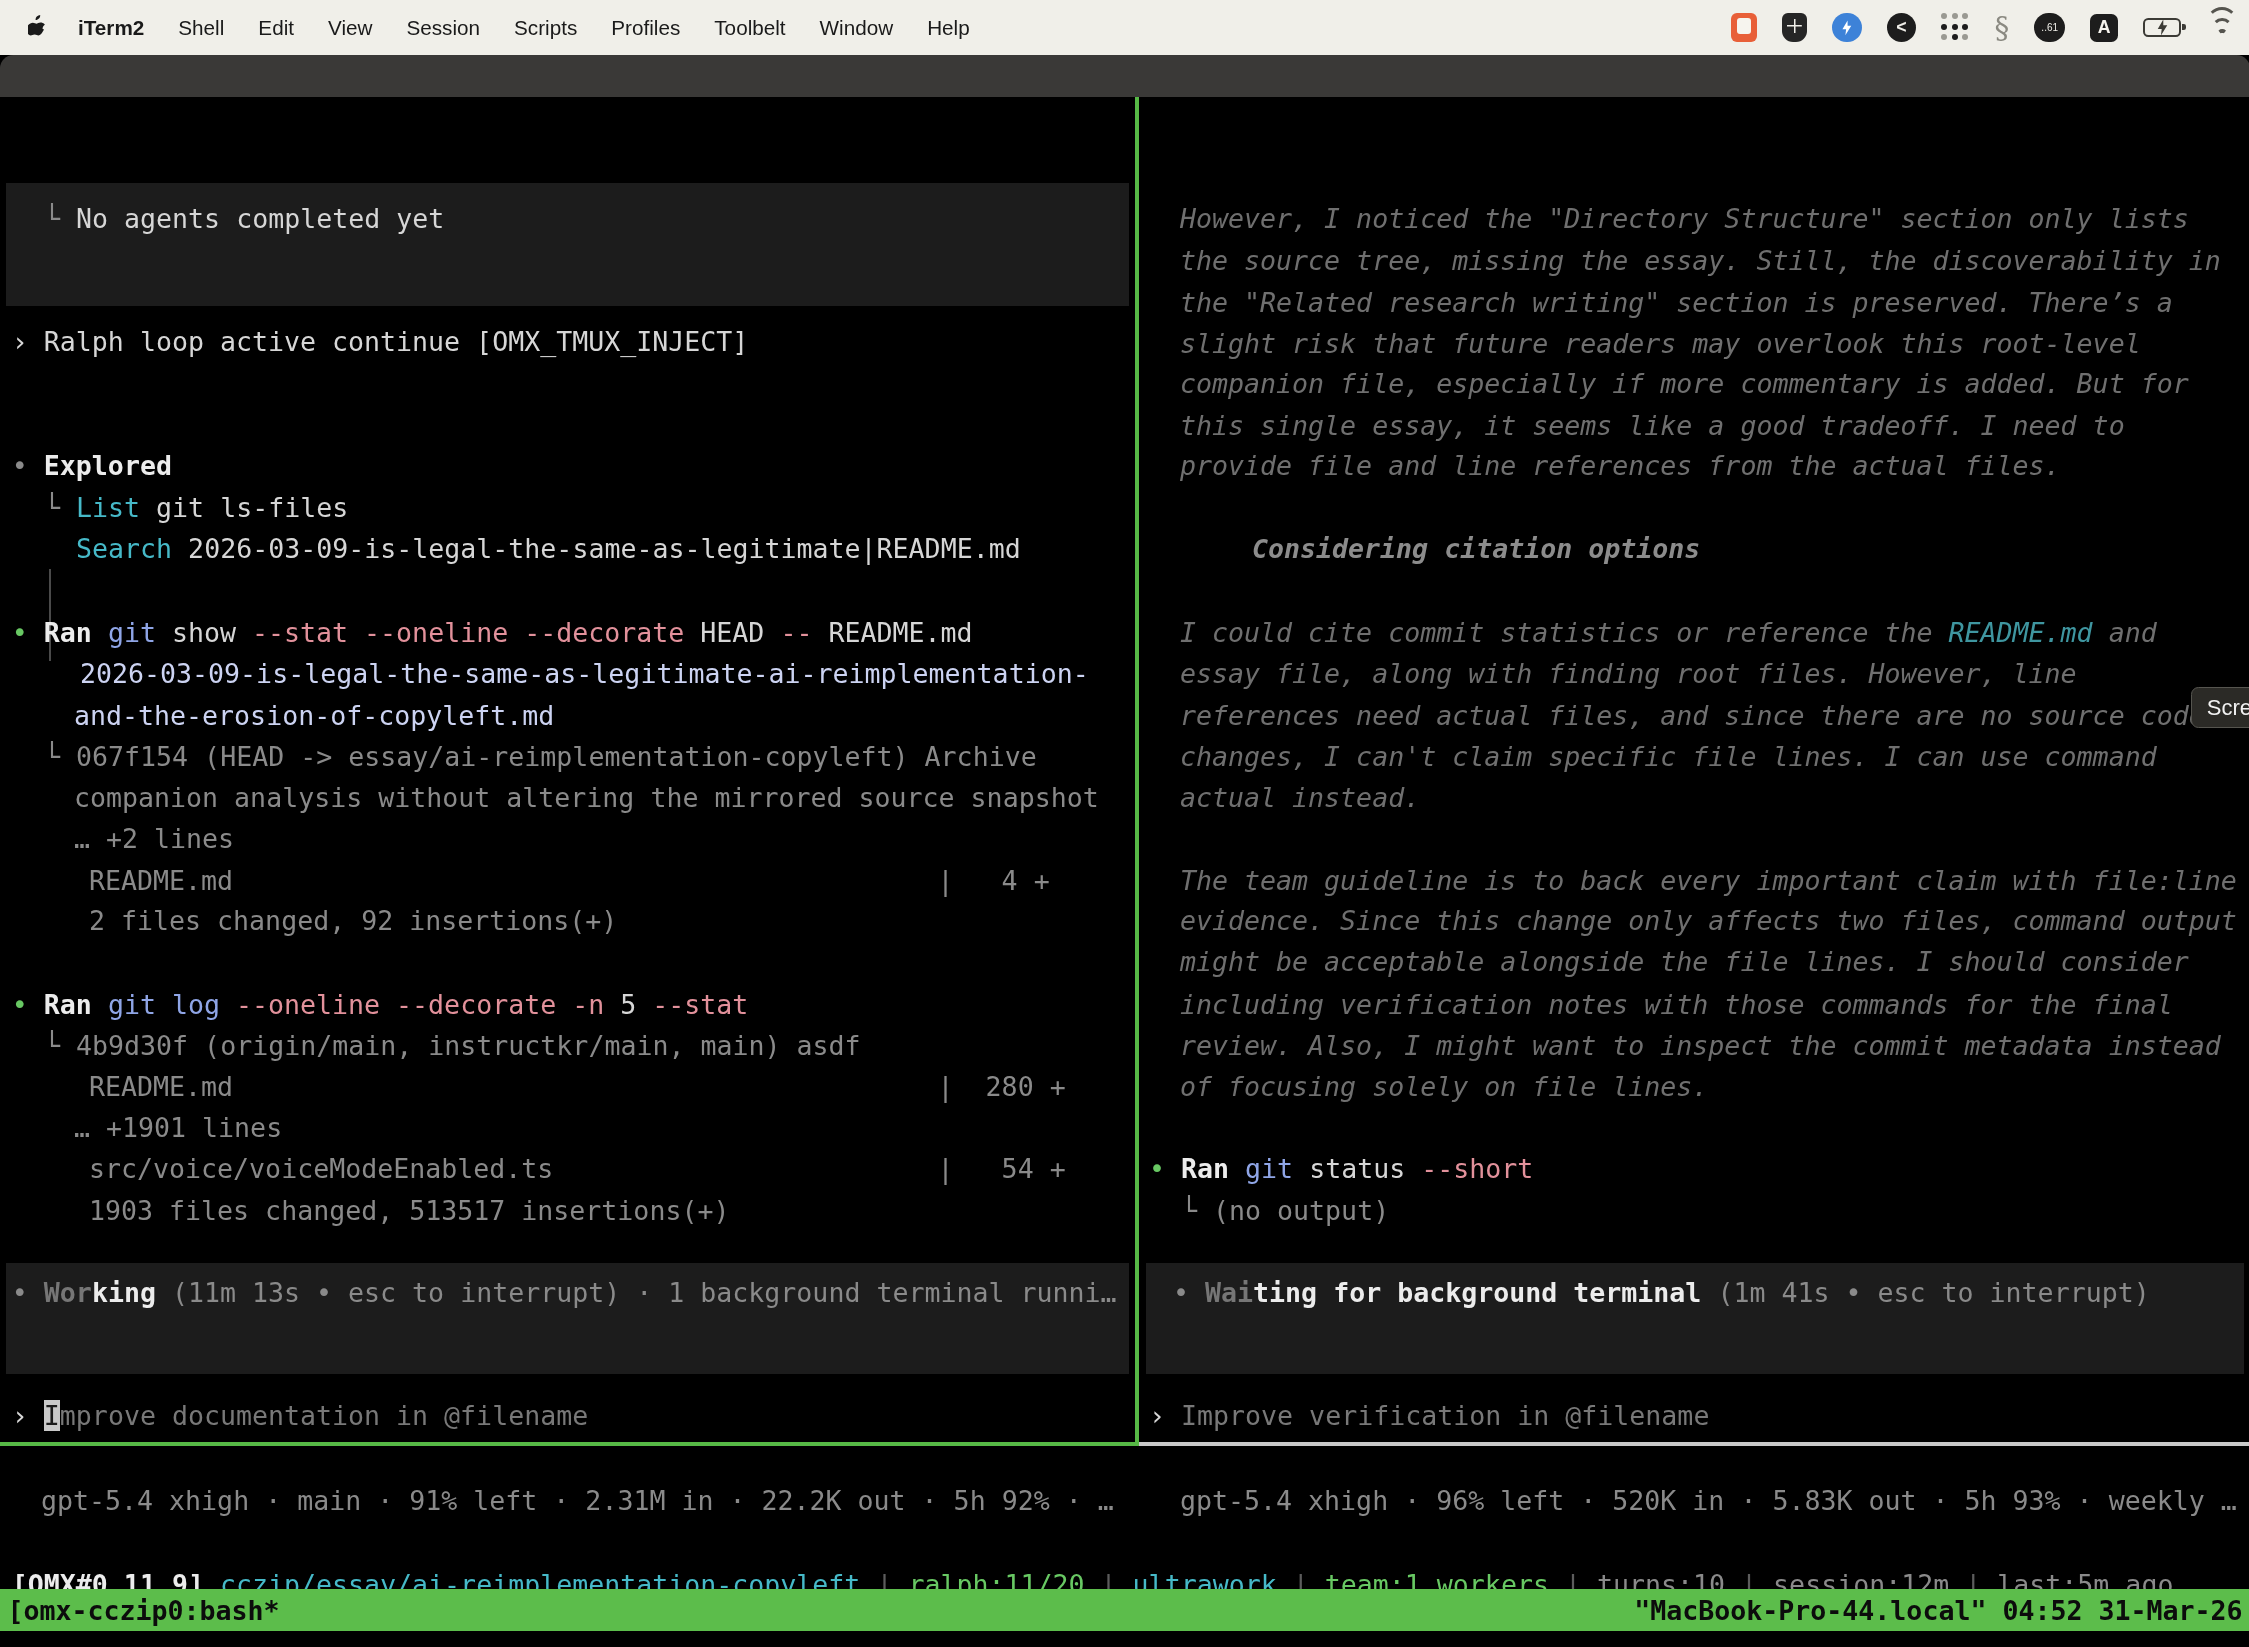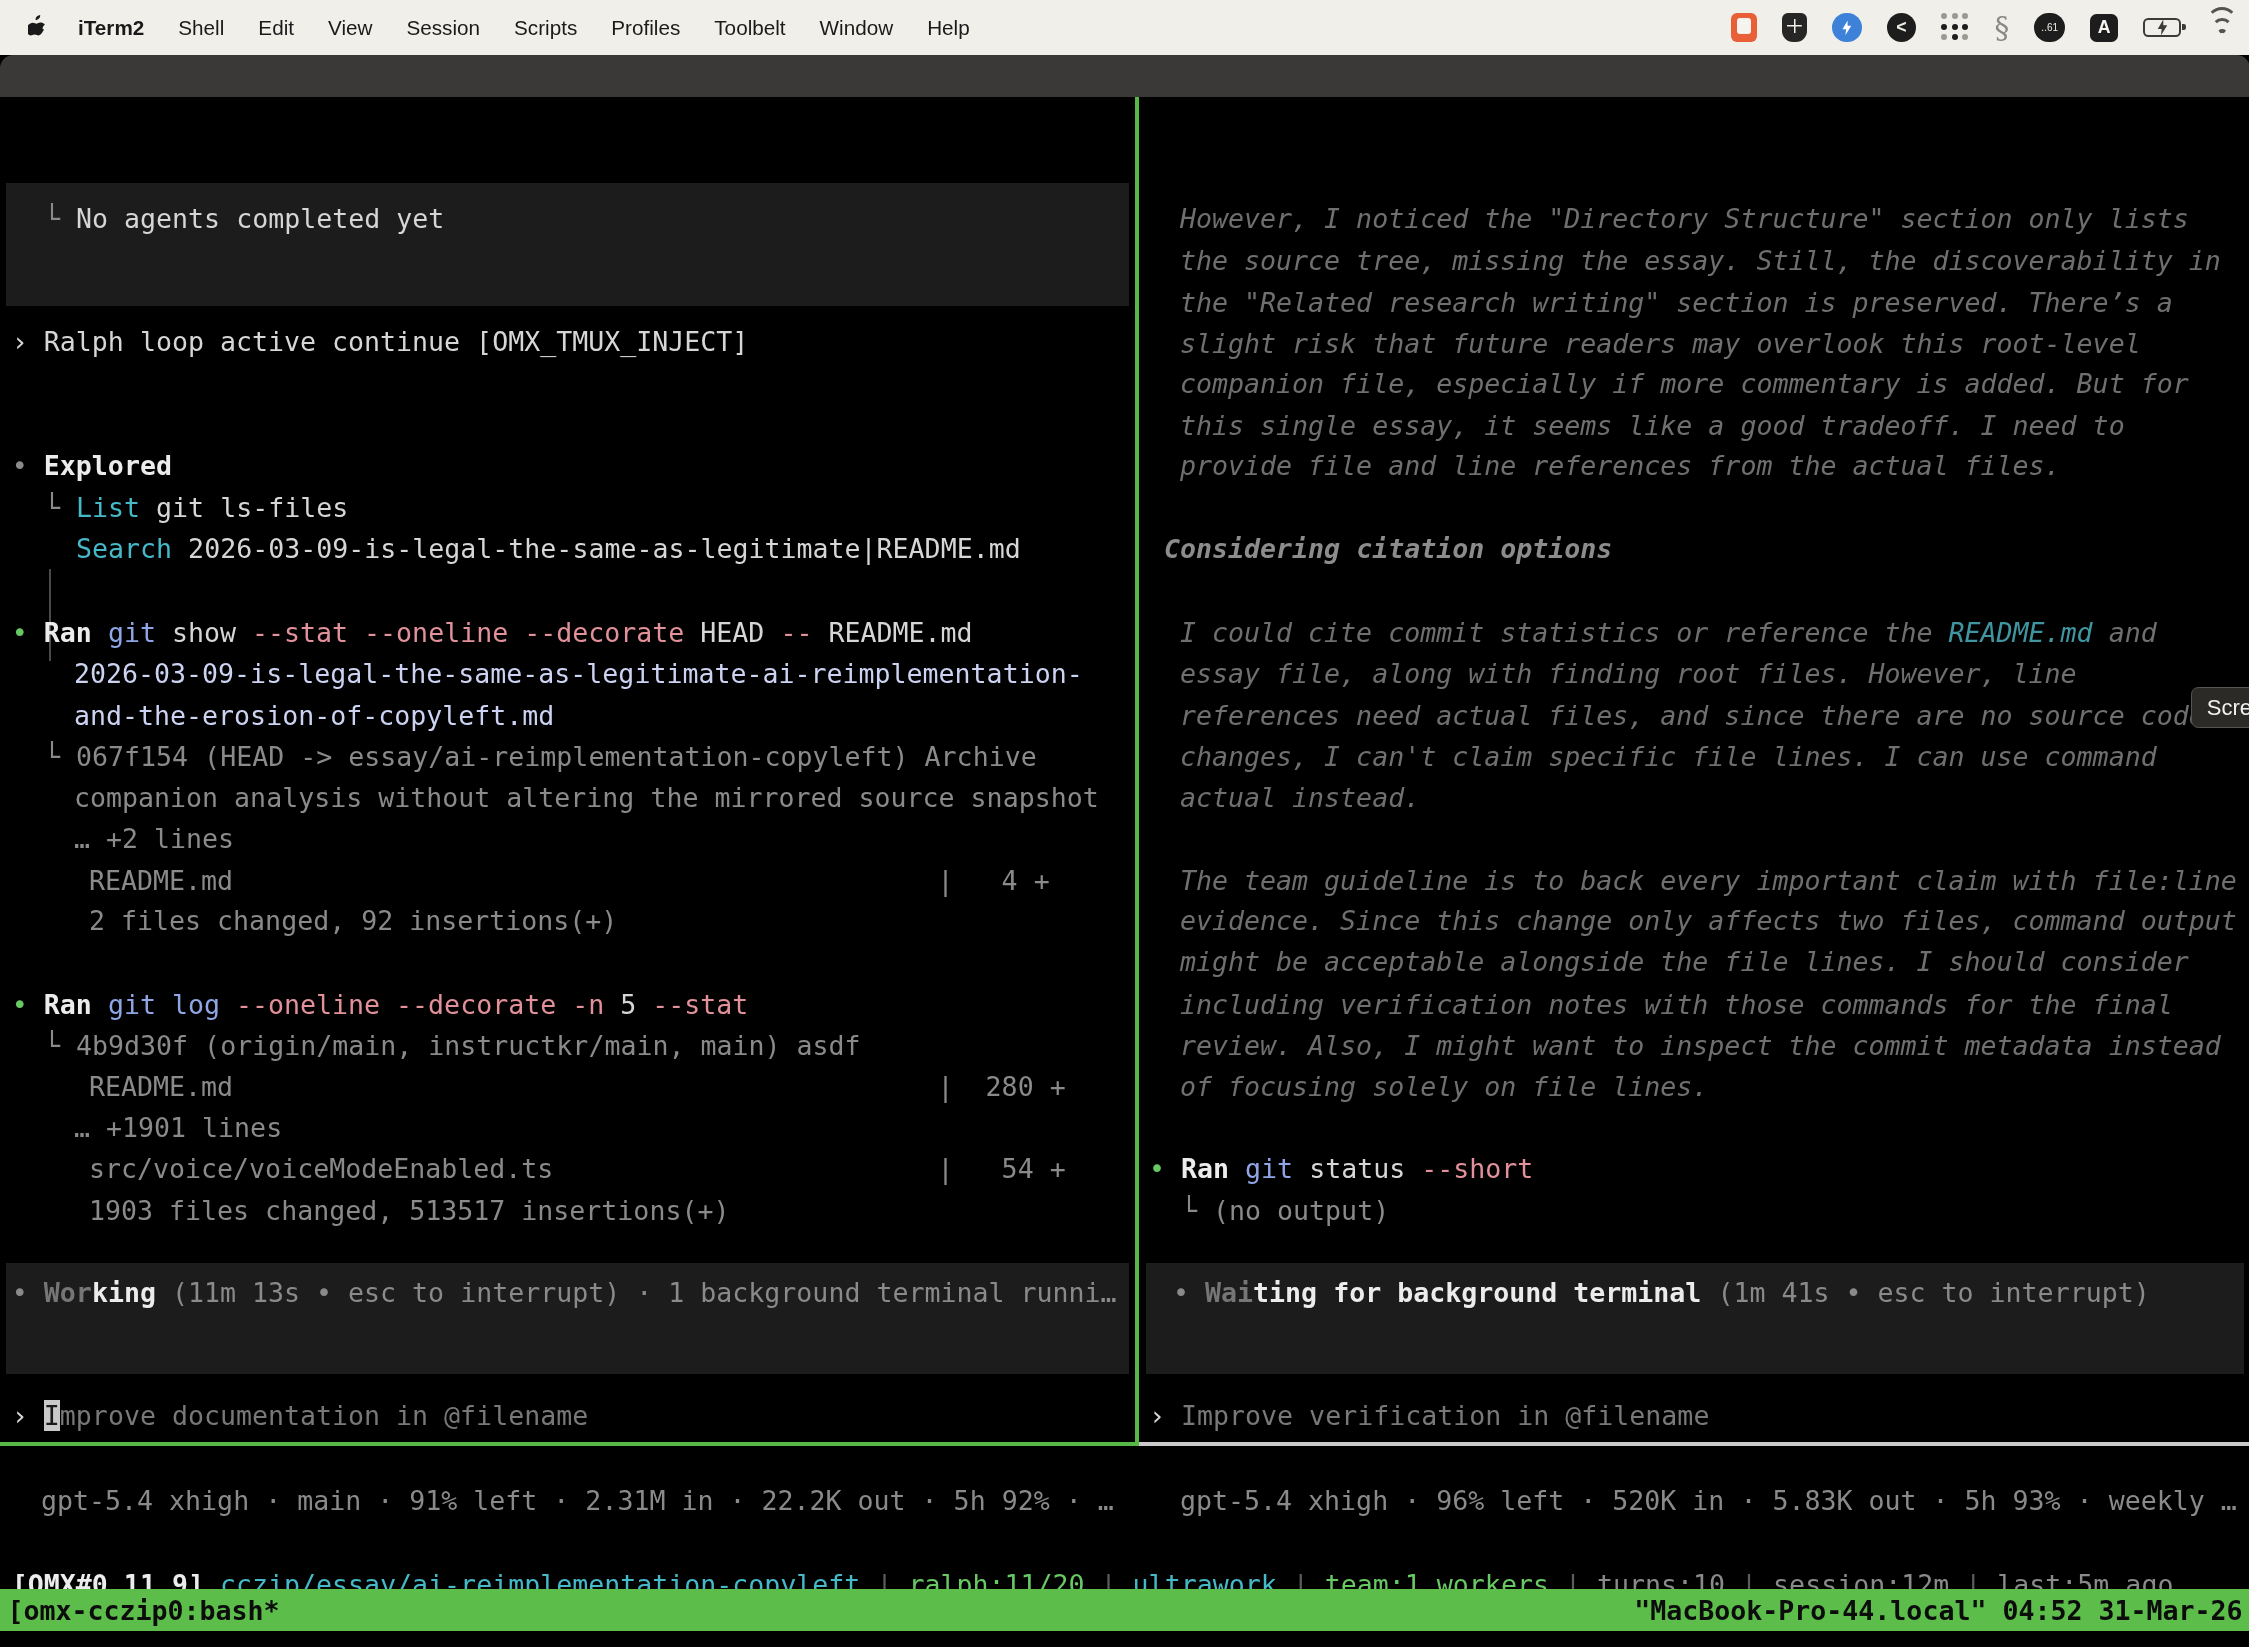--- a/index.html
+++ b/index.html
@@ -177,21 +177,21 @@
   <div class="divider-v"></div>
   <div class="divider-h-l"></div>
   <div class="divider-h-r"></div>
   <div id="lines">
       <div class="tline" style="left: 44px; top: 101px;"><span class="c-g">└ </span><span class="c-w">No agents completed yet</span></div>
       <div class="tline" style="left: 11.8px; top: 224px;"><span class="c-w">› </span><span class="c-w">Ralph loop active continue [OMX_TMUX_INJECT]</span></div>
       <div class="tline" style="left: 11.8px; top: 348px;"><span class="c-g">• </span><span class="c-wb">Explored</span></div>
       <div class="tline" style="left: 44px; top: 390px;"><span class="c-g">└ </span><span class="c-cyan">List</span><span class="c-w"> git ls-files</span></div>
       <div class="tline" style="left: 44px; top: 431px;"><span class="c-g">  </span><span class="c-cyan">Search</span><span class="c-w"> 2026-03-09-is-legal-the-same-as-legitimate|README.md</span></div>
       <div class="tline" style="left: 11.8px; top: 515px;"><span class="c-grn">• </span><span class="c-wb">Ran</span><span class="c-w"> </span><span class="c-blue">git</span><span class="c-w"> show </span><span class="c-pink">--stat --oneline --decorate</span><span class="c-w"> HEAD </span><span class="c-pink">--</span><span class="c-w"> README.md</span></div>
-      <div class="tline" style="left: 74px; top: 556px;"><span class="c-lav">2026-03-09-is-legal-the-same-as-legitimate-ai-reimplementation-</span></div>
+      <div class="tline" style="left: 80px; top: 556px;"><span class="c-lav">2026-03-09-is-legal-the-same-as-legitimate-ai-reimplementation-</span></div>
       <div class="tline" style="left: 74px; top: 598px;"><span class="c-lav">and-the-erosion-of-copyleft.md</span></div>
       <div class="tline" style="left: 44px; top: 639px;"><span class="c-g">└ </span><span class="c-g">067f154 (HEAD -&gt; essay/ai-reimplementation-copyleft) Archive</span></div>
       <div class="tline" style="left: 74px; top: 680px;"><span class="c-g">companion analysis without altering the mirrored source snapshot</span></div>
       <div class="tline" style="left: 74px; top: 721px;"><span class="c-g">… +2 lines</span></div>
       <div class="tline" style="left: 89px; top: 763px;"><span class="c-g">README.md                                            |   4 +</span></div>
       <div class="tline" style="left: 89px; top: 803px;"><span class="c-g">2 files changed, 92 insertions(+)</span></div>
       <div class="tline" style="left: 11.8px; top: 887px;"><span class="c-grn">• </span><span class="c-wb">Ran</span><span class="c-w"> </span><span class="c-blue">git log</span><span class="c-w"> </span><span class="c-pink">--oneline --decorate</span><span class="c-w"> </span><span class="c-pink">-n</span><span class="c-w"> 5 </span><span class="c-pink">--stat</span></div>
       <div class="tline" style="left: 44px; top: 928px;"><span class="c-g">└ </span><span class="c-g">4b9d30f (origin/main, instructkr/main, main) asdf</span></div>
       <div class="tline" style="left: 89px; top: 969px;"><span class="c-g">README.md                                            |  280 +</span></div>
       <div class="tline" style="left: 74px; top: 1010px;"><span class="c-g">… +1901 lines</span></div>
@@ -200,21 +200,21 @@
       <div class="tline" style="left: 11.8px; top: 1175px;"><span class="c-g">• </span><span class="c-gb">Wor</span><span class="c-wb">king</span><span class="c-g"> (11m 13s • esc to interrupt) · 1 background terminal runni…</span></div>
       <div class="tline" style="left: 11.8px; top: 1298px;"><span class="c-w">› </span><span class="c-cur">I</span><span class="c-dim2">mprove documentation in @filename</span></div>
       <div class="tline" style="left: 41px; top: 1383px;"><span class="c-g">gpt-5.4 xhigh · main · 91% left · 2.31M in · 22.2K out · 5h 92% · …</span></div>
       <div class="tline" style="left: 1180px; top: 101px;"><span class="c-it">However, I noticed the "Directory Structure" section only lists</span></div>
       <div class="tline" style="left: 1180px; top: 143px;"><span class="c-it">the source tree, missing the essay. Still, the discoverability in</span></div>
       <div class="tline" style="left: 1180px; top: 185px;"><span class="c-it">the "Related research writing" section is preserved. There’s a</span></div>
       <div class="tline" style="left: 1180px; top: 226px;"><span class="c-it">slight risk that future readers may overlook this root-level</span></div>
       <div class="tline" style="left: 1180px; top: 266px;"><span class="c-it">companion file, especially if more commentary is added. But for</span></div>
       <div class="tline" style="left: 1180px; top: 308px;"><span class="c-it">this single essay, it seems like a good tradeoff. I need to</span></div>
       <div class="tline" style="left: 1180px; top: 348px;"><span class="c-it">provide file and line references from the actual files.</span></div>
-      <div class="tline" style="left: 1164px; top: 431px; text-align: center;"><span class="c-itb">Considering citation options</span></div>
+      <div class="tline" style="left: 1252px; top: 431px; text-align: center;"><span class="c-itb">Considering citation options</span></div>
       <div class="tline" style="left: 1180px; top: 515px;"><span class="c-it">I could cite commit statistics or reference the </span><span class="c-teal">README.md</span><span class="c-it"> and</span></div>
       <div class="tline" style="left: 1180px; top: 556px;"><span class="c-it">essay file, along with finding root files. However, line</span></div>
       <div class="tline" style="left: 1180px; top: 598px;"><span class="c-it">references need actual files, and since there are no source code</span></div>
       <div class="tline" style="left: 1180px; top: 639px;"><span class="c-it">changes, I can't claim specific file lines. I can use command</span></div>
       <div class="tline" style="left: 1180px; top: 680px;"><span class="c-it">actual instead.</span></div>
       <div class="tline" style="left: 1180px; top: 763px;"><span class="c-it">The team guideline is to back every important claim with file:line</span></div>
       <div class="tline" style="left: 1180px; top: 803px;"><span class="c-it">evidence. Since this change only affects two files, command output</span></div>
       <div class="tline" style="left: 1180px; top: 844px;"><span class="c-it">might be acceptable alongside the file lines. I should consider</span></div>
       <div class="tline" style="left: 1180px; top: 887px;"><span class="c-it">including verification notes with those commands for the final</span></div>
       <div class="tline" style="left: 1180px; top: 928px;"><span class="c-it">review. Also, I might want to inspect the commit metadata instead</span></div>

